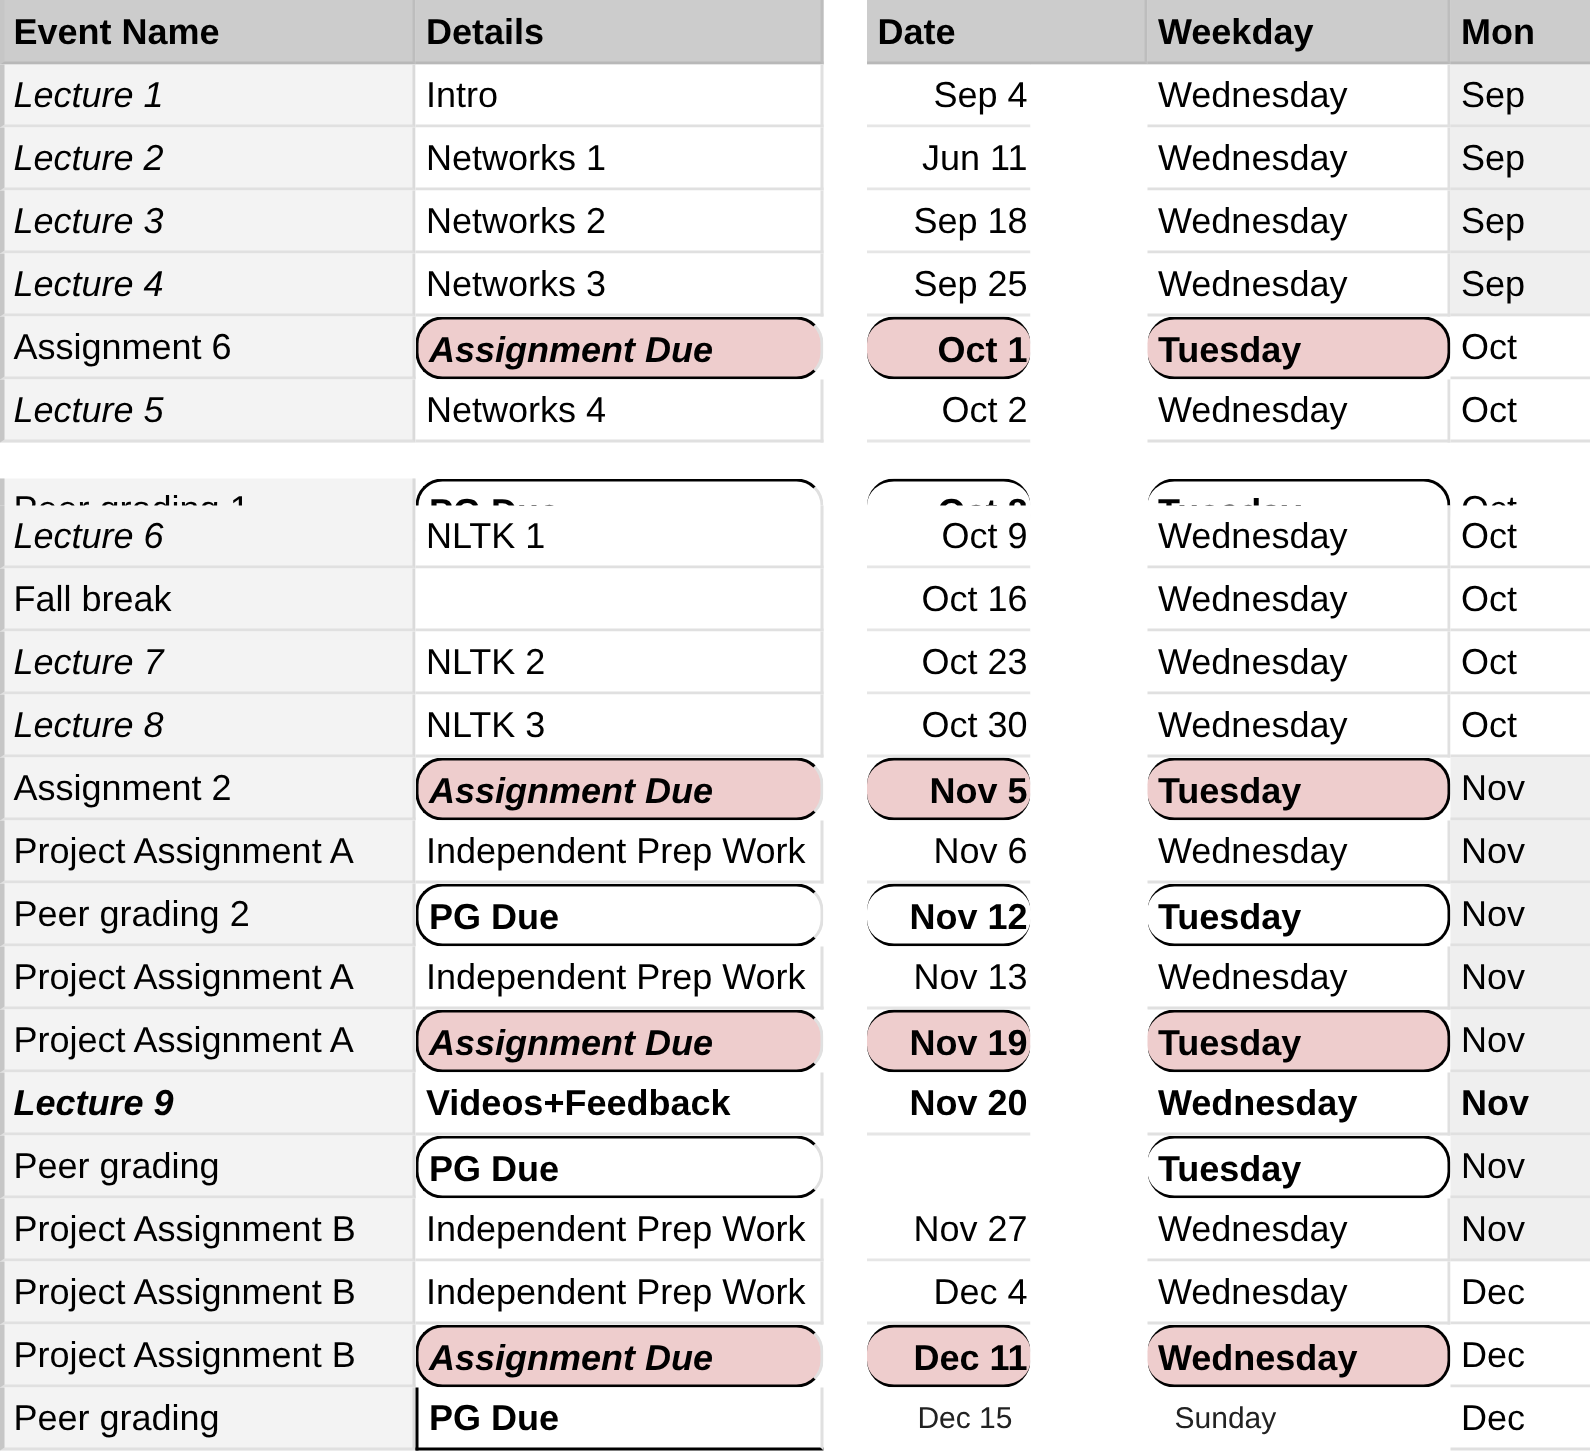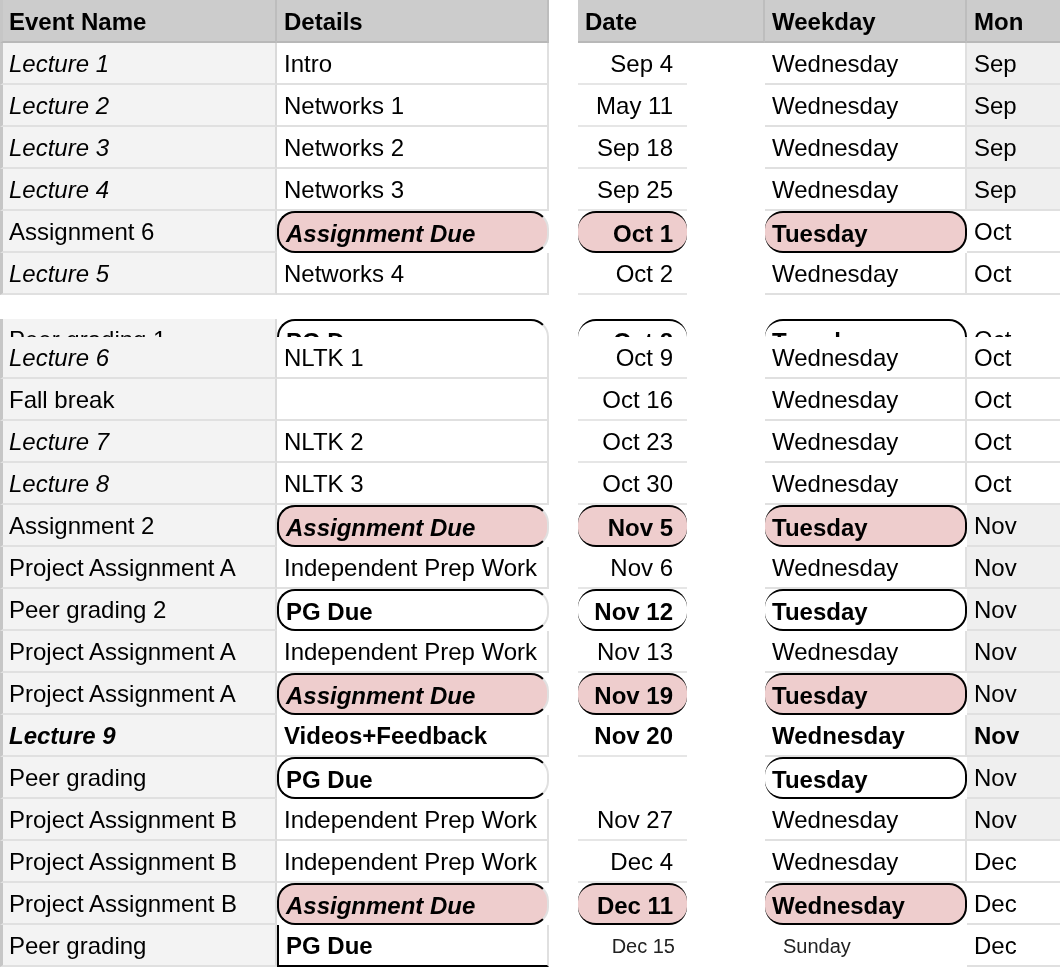--- a/index.html
+++ b/index.html
@@ -9,21 +9,21 @@
   .row { position:absolute; left:0; width:1060px; height:42px; }
   .cell { position:absolute; top:0; height:42px; box-sizing:border-box;
           font-size:24px; line-height:42px; white-space:nowrap; overflow:hidden;
           padding:0 7px; }
   .hdr .cell { background:#cccccc; font-weight:bold; height:43px; line-height:44px;
                border-right:2px solid #bdbdbd; border-bottom:2px solid #b8b8b8; }
   .c-event { left:0; width:277px; background:#f3f3f3; border-left:3px solid #c6c6c6;
              border-right:2px solid #dadada; border-bottom:2px solid #e0e0e0; padding-left:6px; }
   .c-details { left:277px; width:272px; background:#fff; border-right:2px solid #e0e0e0;
                border-bottom:2px solid #e0e0e0; }
-  .c-date { left:578px; width:109px; background:#fff; text-align:right; padding-right:14px;
+  .c-date { left:578px; width:109px; background:#fff; text-align:right; padding-right:2px;
             border-bottom:2px solid #e6e6e6; }
   .c-gap { left:687px; width:78px; background:#fff; padding:0; }
   .c-weekday { left:765px; width:202px; background:#fff; border-right:2px solid #e0e0e0;
                border-bottom:2px solid #e0e0e0; }
   .c-mon { left:967px; width:98px; border-right:2px solid #e0e0e0; border-bottom:2px solid #e0e0e0; }
   .hdr .c-event { left:0; width:277px; border-left:3px solid #c6c6c6; }
   .hdr .c-date { text-align:left; width:187px; padding-left:7px; }
   .mon-grey { background:#efefef; }
   .mon-white { background:#ffffff; }
   .italic { font-style:italic; }
@@ -52,21 +52,21 @@
         <div class="cell c-event italic">Lecture 1</div>
         <div class="cell c-details">Intro</div>
         <div class="cell c-date">Sep 4</div>
         <div class="cell c-gap"></div>
         <div class="cell c-weekday">Wednesday</div>
         <div class="cell c-mon mon-grey">Sep</div>
       </div>
       <div class="row" style="top: 85px;">
         <div class="cell c-event italic">Lecture 2</div>
         <div class="cell c-details">Networks 1</div>
-        <div class="cell c-date">May 11</div>
+        <div class="cell c-date">Jun 11</div>
         <div class="cell c-gap"></div>
         <div class="cell c-weekday">Wednesday</div>
         <div class="cell c-mon mon-grey">Sep</div>
       </div>
       <div class="row" style="top: 127px;">
         <div class="cell c-event italic">Lecture 3</div>
         <div class="cell c-details">Networks 2</div>
         <div class="cell c-date">Sep 18</div>
         <div class="cell c-gap"></div>
         <div class="cell c-weekday">Wednesday</div>

